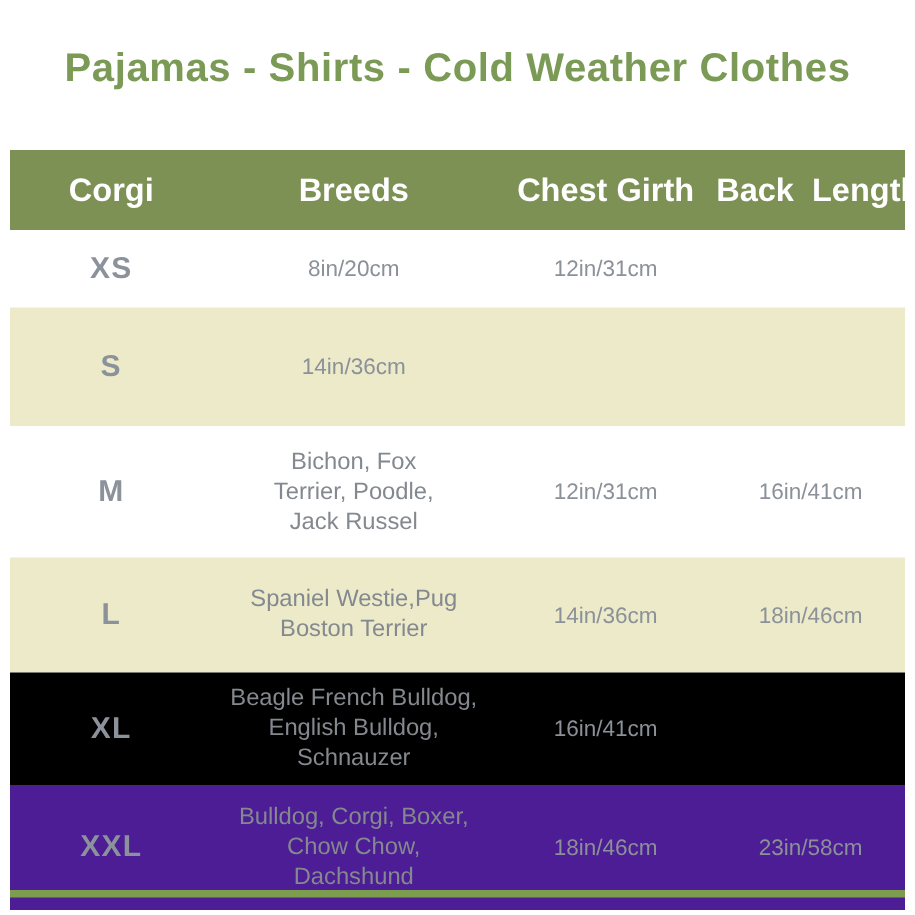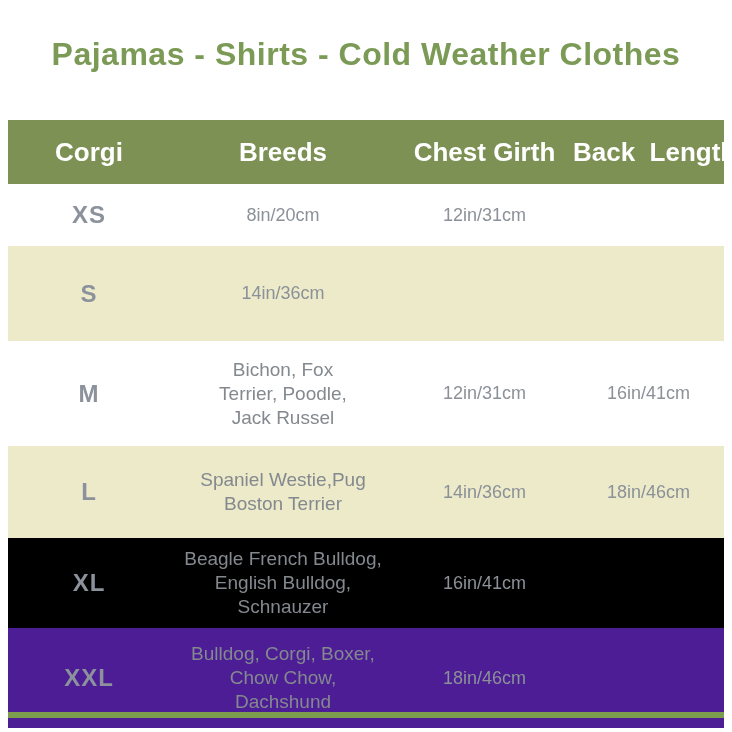--- a/index.html
+++ b/index.html
@@ -132,19 +132,20 @@
 Schnauzer</div>
       <div class="cell measure">16in/41cm</div>
     </div>
 
     <div class="trow row-xxl">
       <div class="cell size">XXL</div>
       <div class="cell breeds">Bulldog, Corgi, Boxer,
 Chow Chow,
 Dachshund</div>
       <div class="cell measure">18in/46cm</div>
+      <div class="cell measure">23in/58cm</div>
     </div>
 
   </div>
 
   <div class="bottom-bar"></div>
 
 </div>
 
 </body></html>

